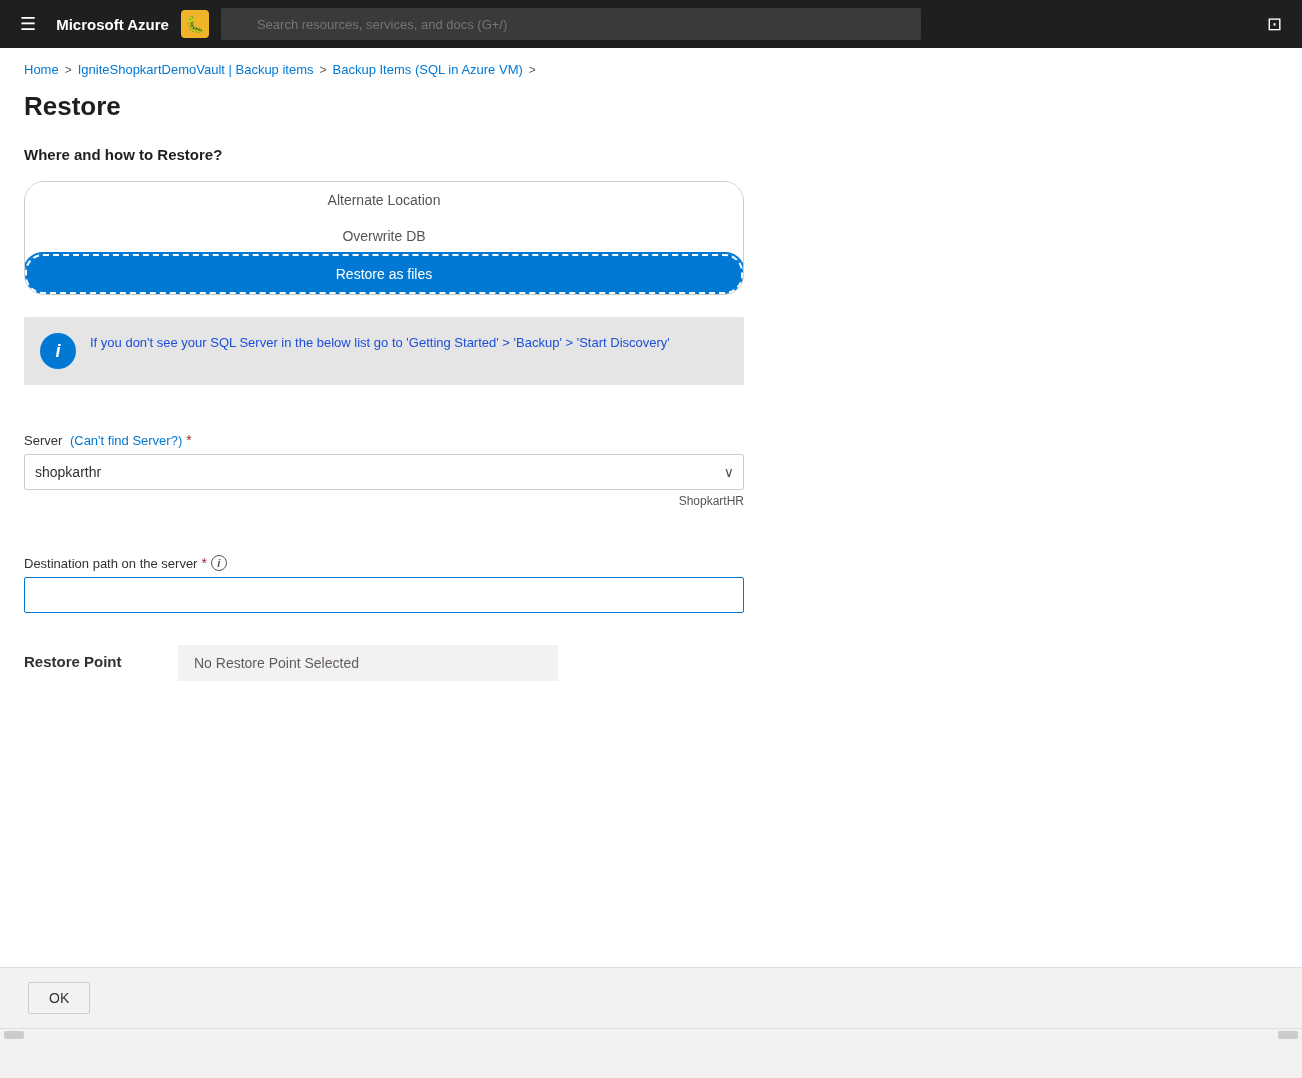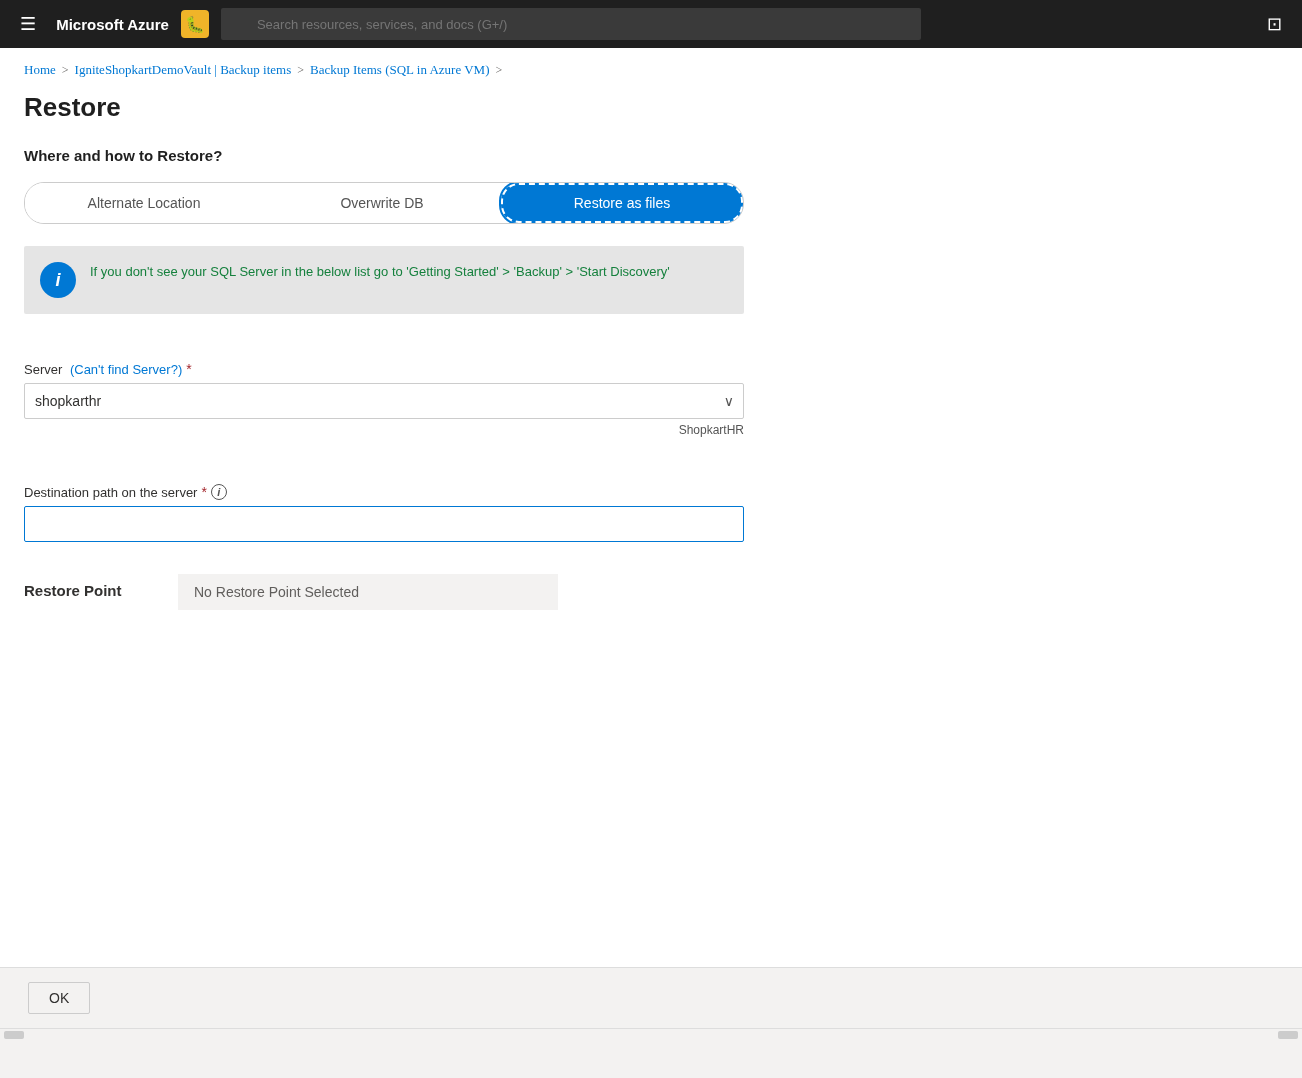--- a/index.html
+++ b/index.html
@@ -81,21 +81,20 @@
     }
 
     
     .breadcrumb {
       padding: 14px 24px 6px 24px;
       display: flex;
       align-items: center;
       gap: 6px;
       font-size: 13px;
       flex-wrap: wrap;
-      font-family: Liberation Serif, serif;
     }
     .breadcrumb-link {
       color: #0078d4;
       cursor: pointer;
       text-decoration: none;
     }
     .breadcrumb-sep { color: #605e5c; font-size: 12px; }
 
     
     .page-title {
@@ -119,20 +118,21 @@
     }
 
     
     .toggle-row {
       display: flex;
       border: 1px solid #ccc;
       border-radius: 20px;
       overflow: hidden;
       width: 720px;
       margin-bottom: 22px;
+      flex-direction: column;
     }
     .toggle-btn {
       flex: 1;
       text-align: center;
       padding: 10px 0;
       cursor: pointer;
       font-size: 14px;
       color: #555;
       background: #fff;
       border: none;
@@ -168,21 +168,21 @@
       display: flex;
       align-items: center;
       justify-content: center;
       font-weight: 700;
       font-size: 18px;
       flex-shrink: 0;
       font-style: italic;
     }
     .info-text {
       font-size: 13px;
-      color: #15803d;
+      color: #1d4ed8;
       line-height: 1.5;
     }
 
     
     .field-label {
       font-size: 13px;
       font-weight: 500;
       margin-bottom: 6px;
       color: #323130;
       display: flex;

